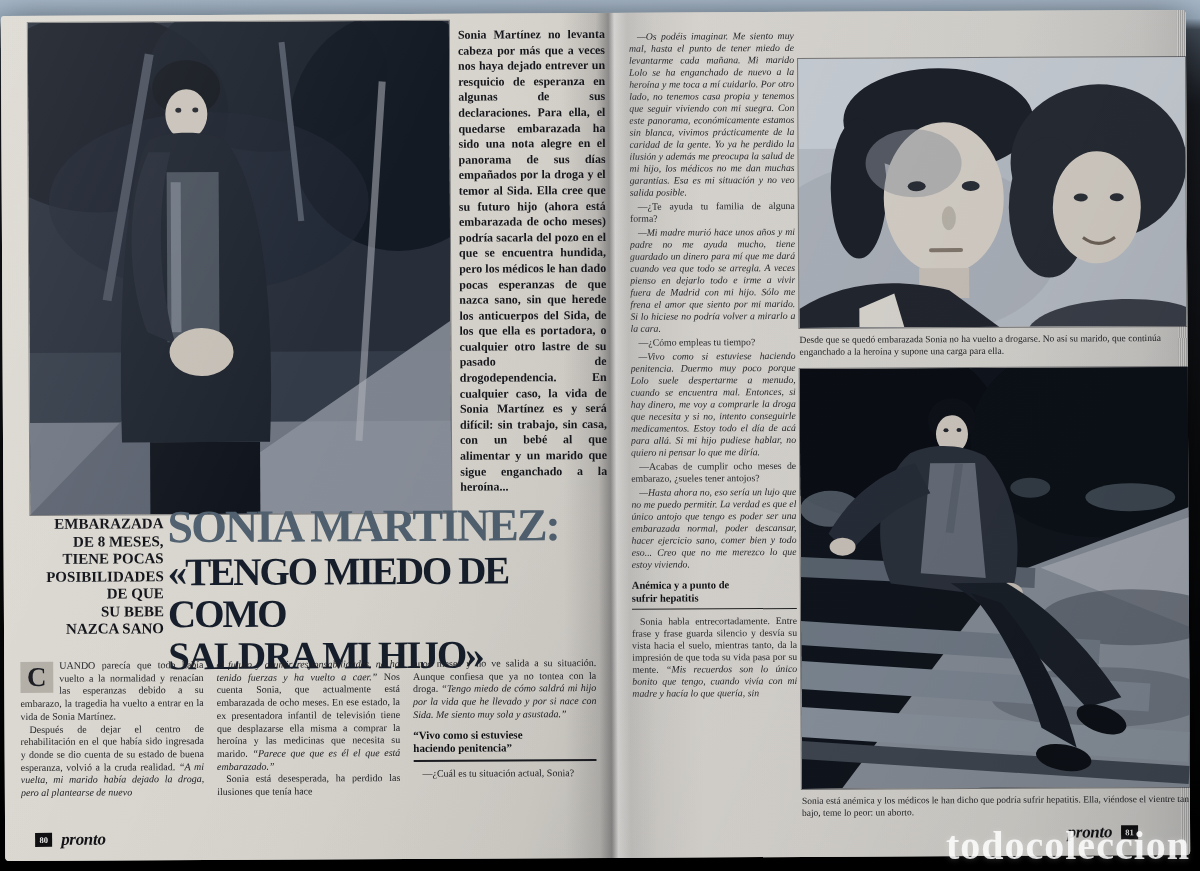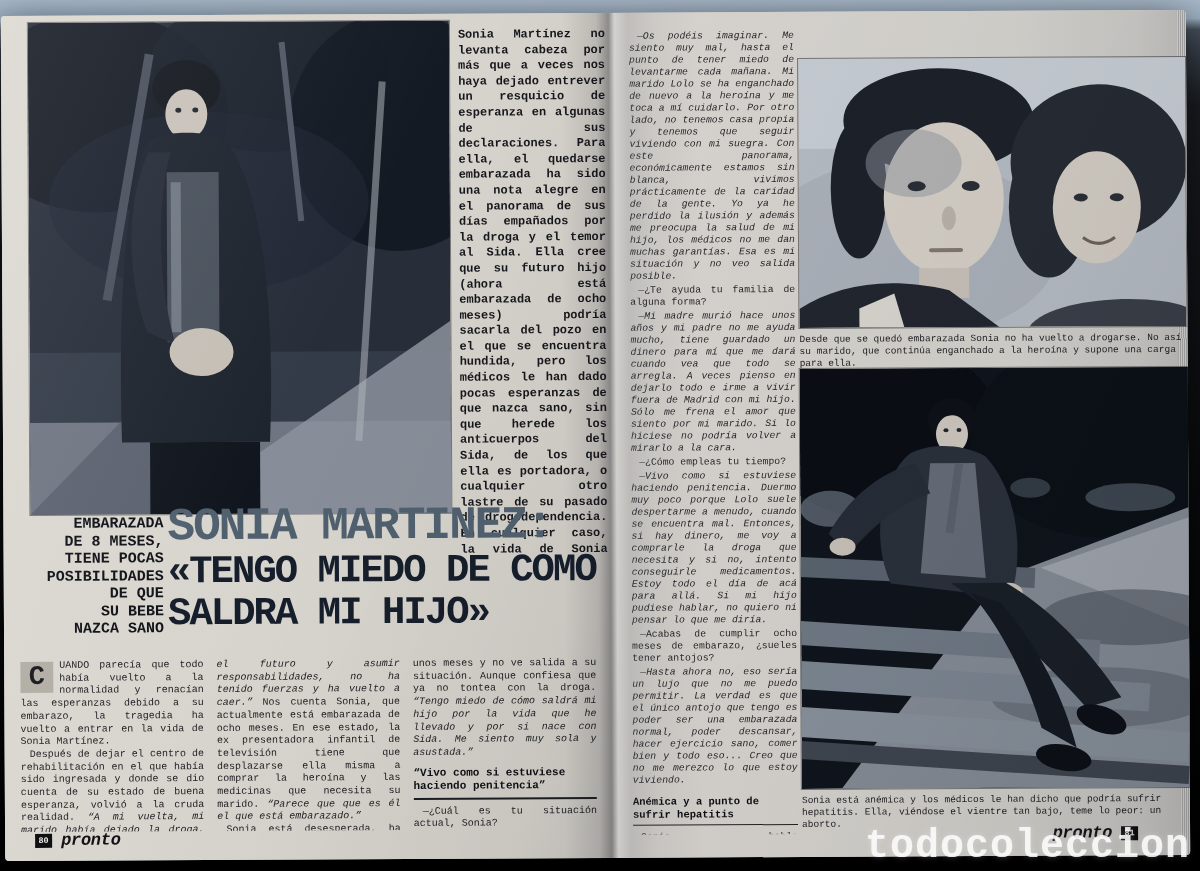--- a/index.html
+++ b/index.html
@@ -1,17 +1,17 @@
 <!DOCTYPE html>
 <html><head>
 <meta charset="utf-8">
 <style>
   html,body{margin:0;padding:0;background:#000;}
   .scene{position:relative;width:1200px;height:871px;overflow:hidden;
-    font-family:Liberation Mono, monospace;
+    font-family:Liberation Serif, serif;
     background:linear-gradient(180deg,#a9b9c9 0%,#9db0c2 2.1%,#46505c 3.4%,#191c22 12%,#0a0b0d 55%,#000 100%);}
   .spread{position:absolute;left:3px;top:13px;width:1185px;height:845px;
     transform:rotate(-0.3deg);background:#d6d3cc;border-radius:4px;
     box-shadow:0 10px 40px rgba(0,0,0,.65);}
   .page{position:absolute;top:0;height:100%;overflow:hidden;}
   .page-left{left:0;width:607px;border-radius:4px 0 0 4px;
     background:linear-gradient(105deg,#dcd9d2 0%,#d7d4cd 60%,#cfccc6 88%,#c2c0bb 100%);}
   .page-right{left:607px;width:578px;border-radius:0 4px 4px 0;
     background:linear-gradient(90deg,#c6c4c0 0%,#d8d5d0 16%,#d5d3ce 70%,#cac9c6 92%,#bebdbb 100%);}
   .page-right .edge{position:absolute;right:0;top:0;bottom:0;width:9px;opacity:.8;

